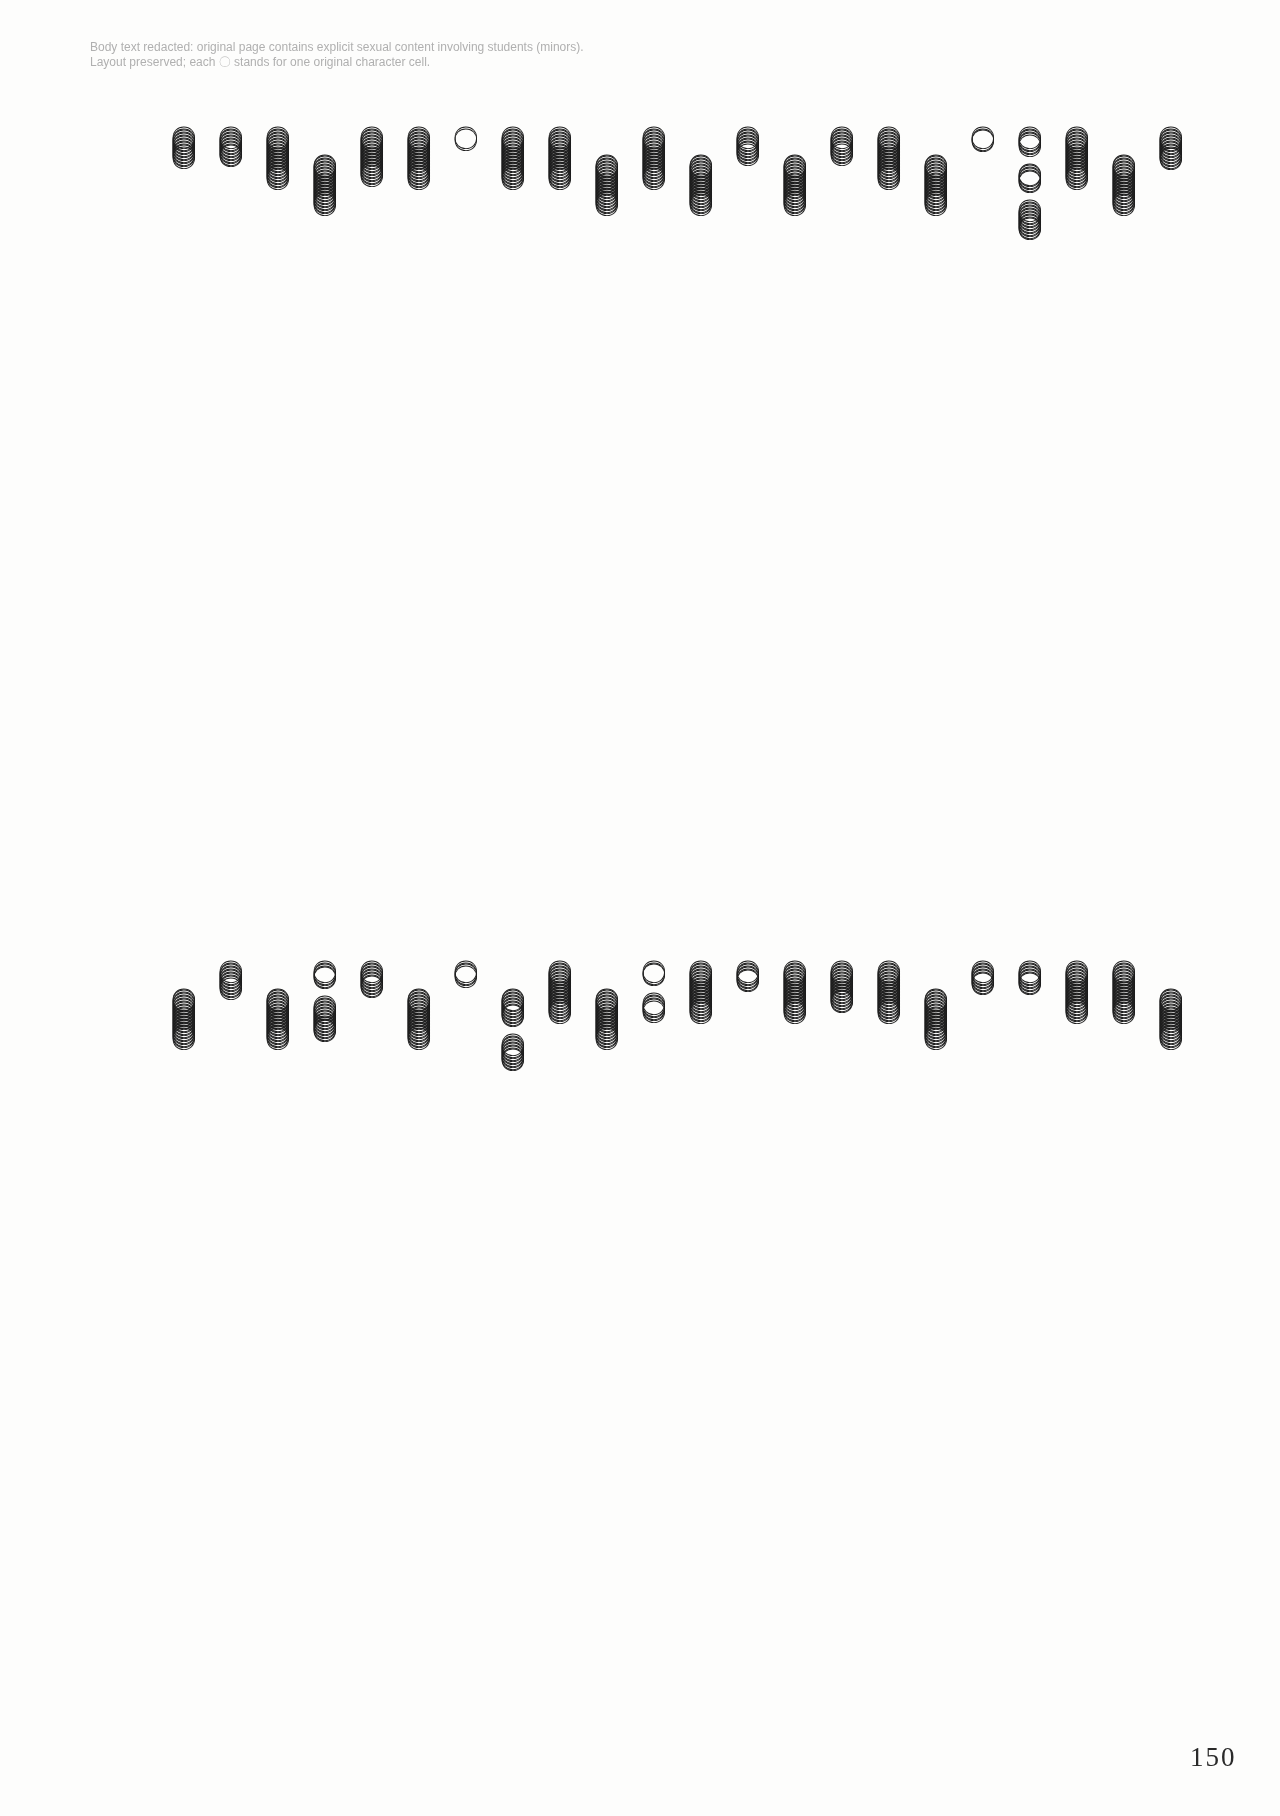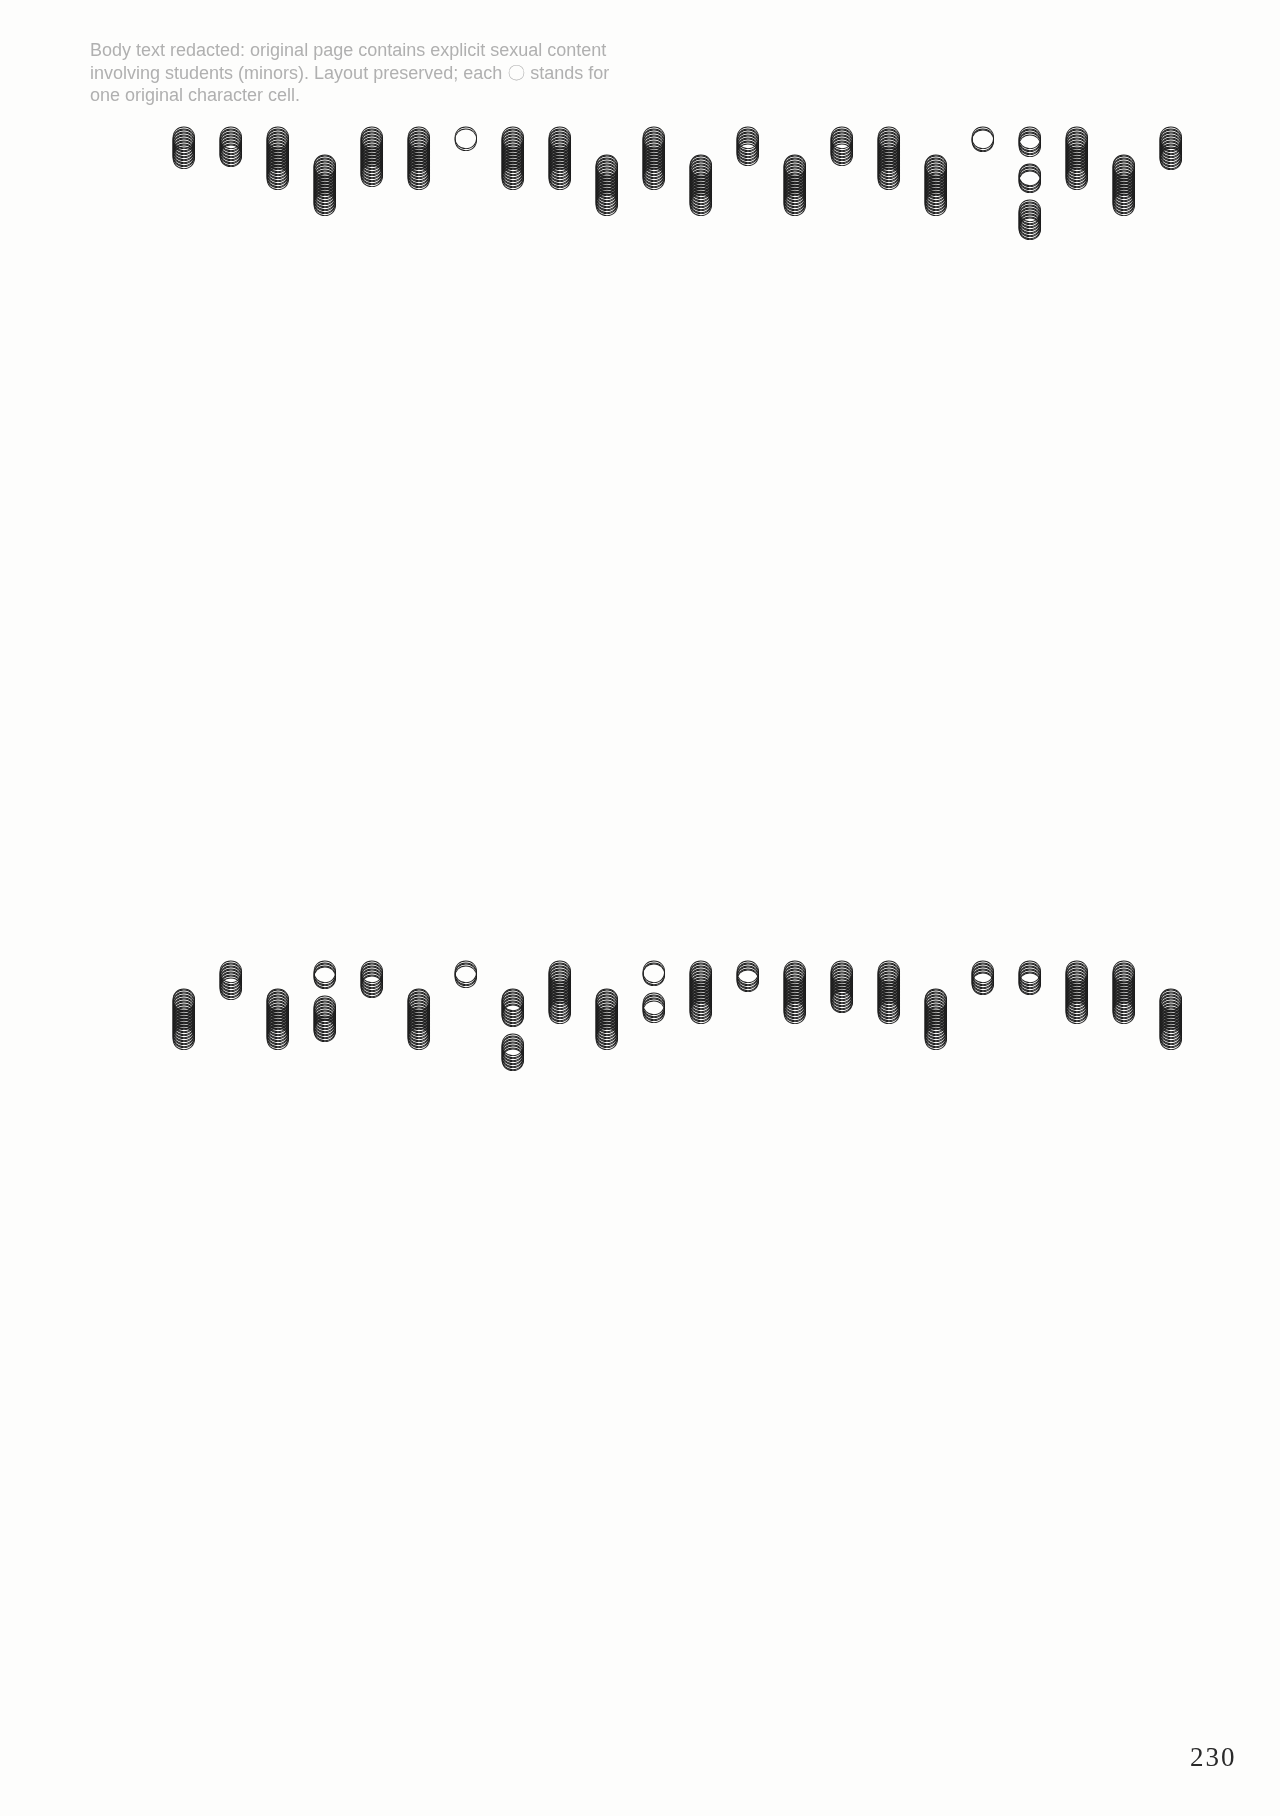--- a/index.html
+++ b/index.html
@@ -24,21 +24,21 @@
     line-height: 47px;
   }
   .band-top { top: 106px; }
   .band-bottom { top: 940px; }
   .vline { margin: 0; padding: 0; white-space: pre; }
   .redaction-note {
     position: absolute;
     top: 40px;
     left: 90px;
     width: 520px;
-    font-size: 18px;
+    font-size: 12px;
     color: #b0b0b0;
     font-family: "Liberation Sans", sans-serif;
   }
   .page-number {
     position: absolute;
     top: 1742px;
     left: 1190px;
     font-size: 27px;
     letter-spacing: 2px;
     color: #2a2a2a;
@@ -94,14 +94,14 @@
     <p class="vline">　〇〇〇〇〇〇〇〇〇〇〇〇　〇〇〇〇〇〇〇〇〇〇〇</p>
     <p class="vline">〇〇〇〇</p>
     <p class="vline">　〇〇〇〇〇〇〇〇〇〇〇〇〇〇〇〇〇〇〇〇〇〇〇〇〇〇〇</p>
     <p class="vline">〇〇〇〇〇〇〇〇〇〇〇</p>
     <p class="vline">〇〇〇〇〇　〇〇〇〇〇〇〇〇〇〇〇〇〇〇〇〇〇</p>
     <p class="vline">　〇〇〇〇〇〇〇〇〇〇〇〇〇〇〇〇〇〇〇〇〇〇〇〇〇〇〇</p>
     <p class="vline">〇〇〇〇〇〇〇〇〇〇〇〇</p>
     <p class="vline">　〇〇〇〇〇〇〇〇〇〇〇〇〇〇〇〇〇〇〇〇〇〇〇〇〇〇〇</p>
   </div>
 
-  <div class="page-number">230</div>
+  <div class="page-number">150</div>
 </div>
 
 </body></html>

